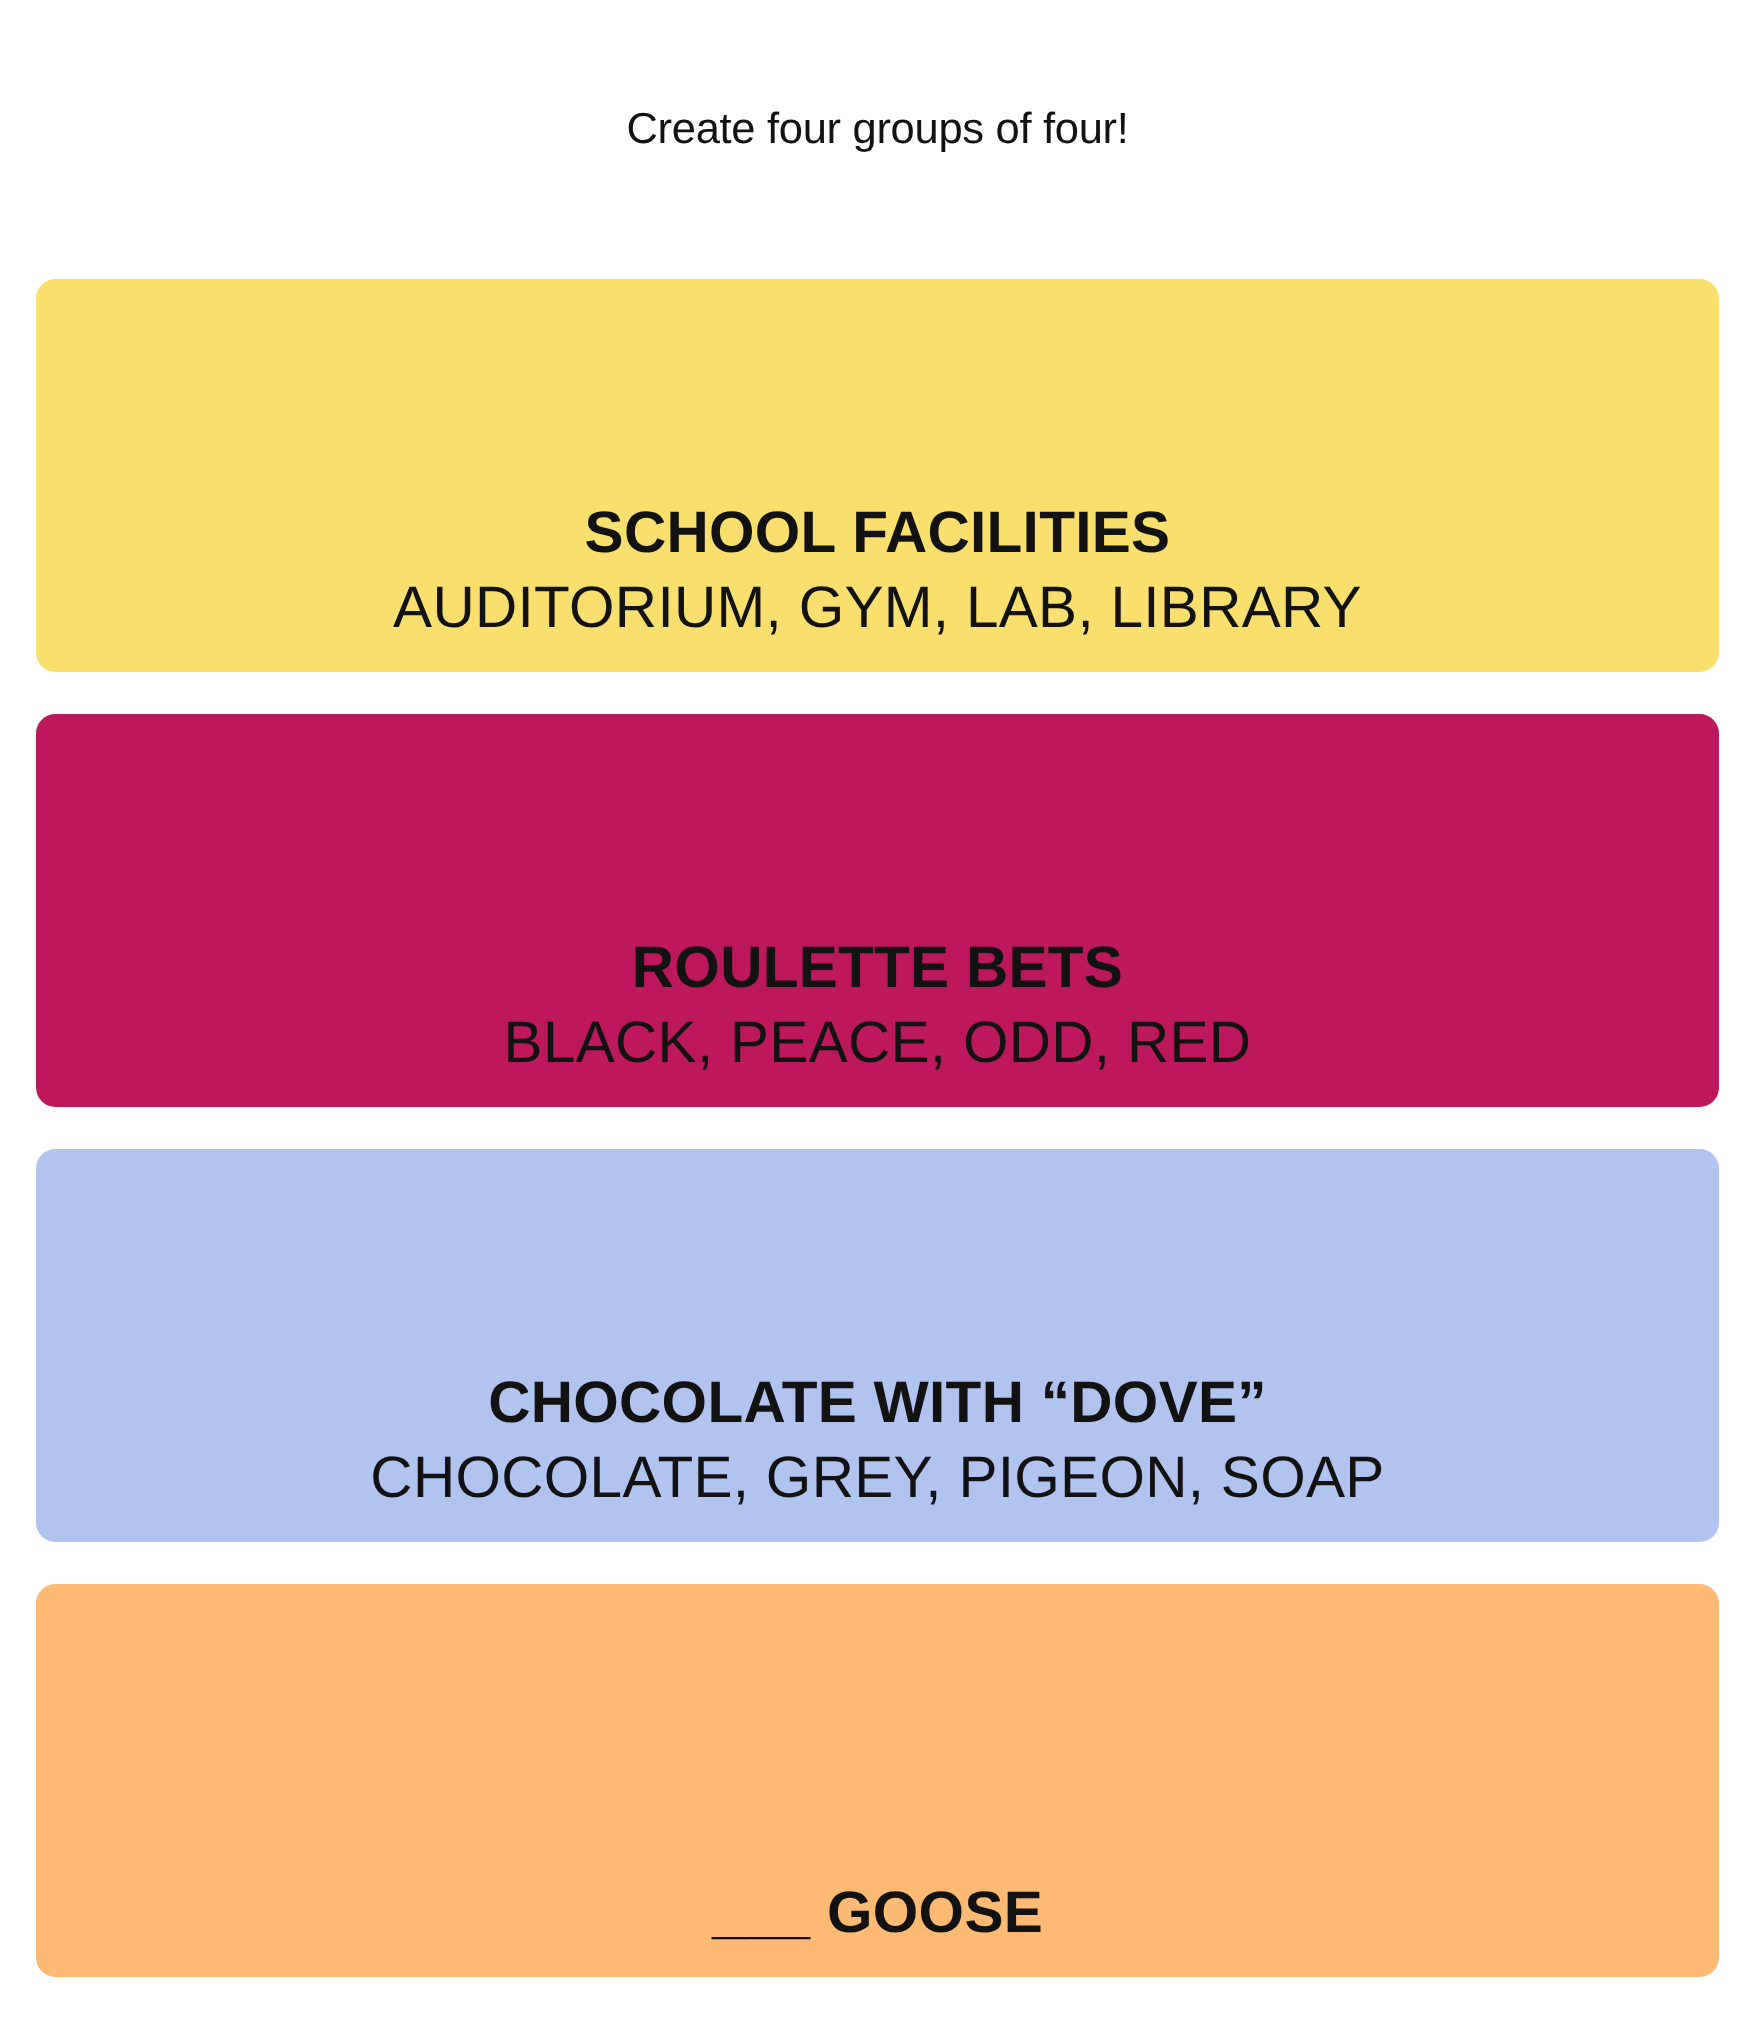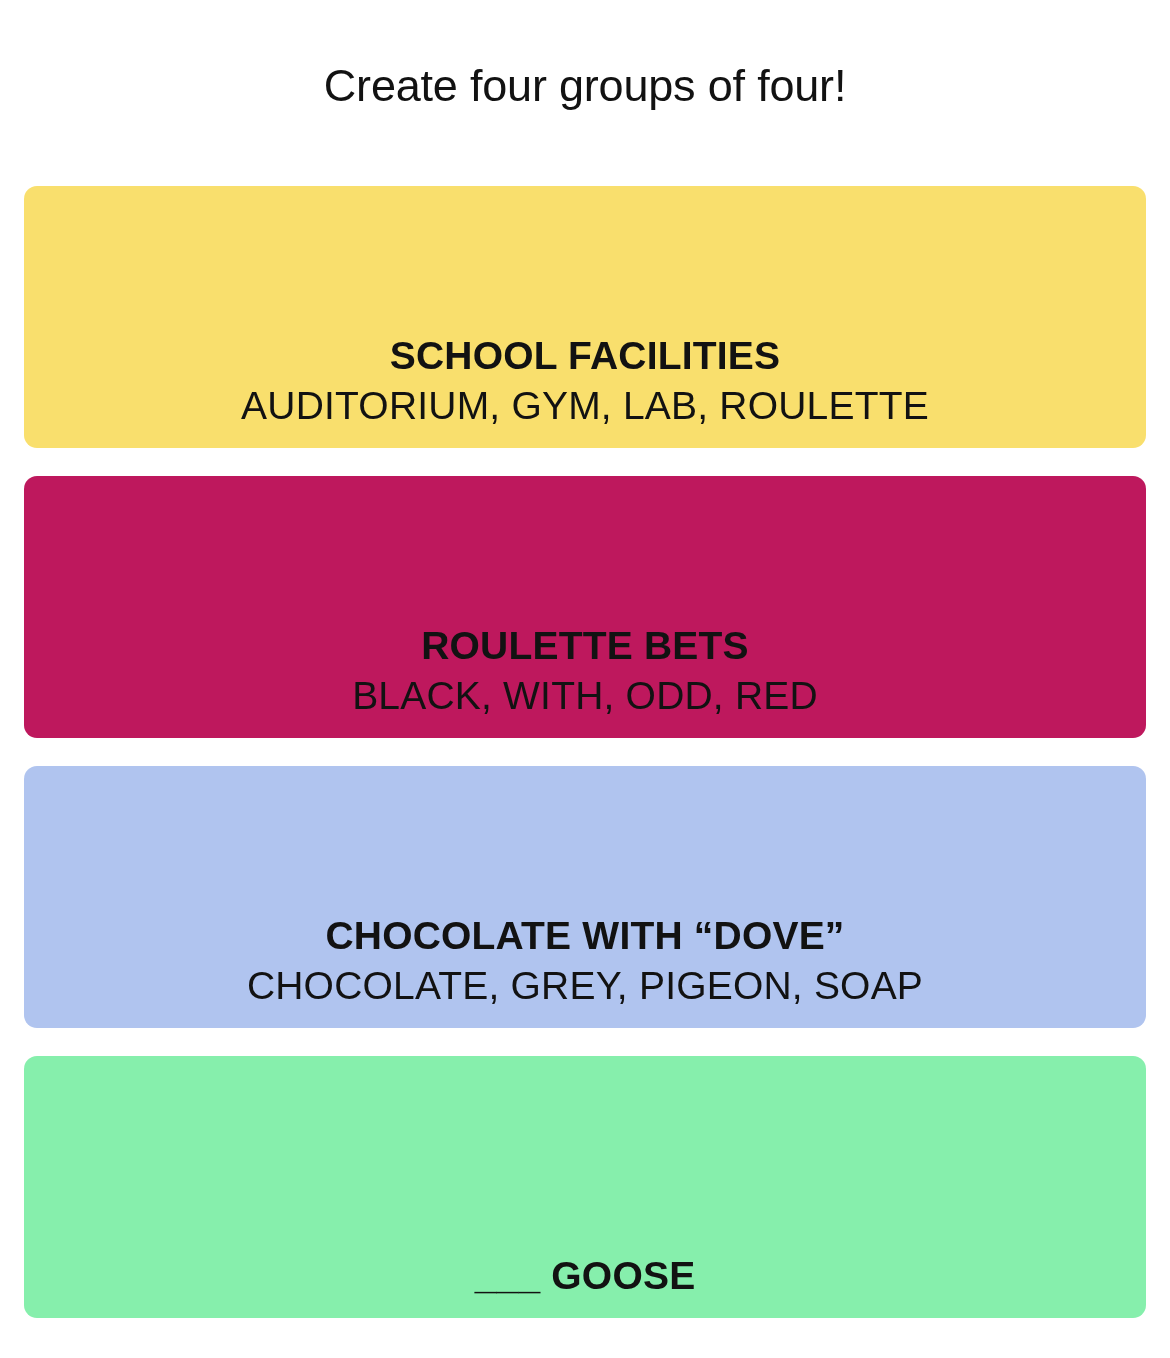--- a/index.html
+++ b/index.html
@@ -22,21 +22,21 @@
     height: 1358px;
     box-sizing: border-box;
   }
 
   .page-title {
     position: absolute;
     left: 0;
     top: 58px;
     width: 1170px;
     text-align: center;
-    font-size: 45px;
+    font-size: 29px;
     font-weight: 400;
     line-height: 56px;
     color: #121212;
     letter-spacing: -0.2px;
     white-space: nowrap;
   }
 
   .groups {
     position: absolute;
     left: 24px;
@@ -86,31 +86,31 @@
 <body>
 
 <div class="page">
 
   <div class="page-title">Create four groups of four!</div>
 
   <div class="groups">
 
     <div class="group-card" style="background:#F9DF6D">
       <div class="group-category">SCHOOL FACILITIES</div>
-      <div class="group-members">AUDITORIUM, GYM, LAB, ROULETTE</div>
+      <div class="group-members">AUDITORIUM, GYM, LAB, LIBRARY</div>
     </div>
 
     <div class="group-card" style="background:#be185d">
       <div class="group-category">ROULETTE BETS</div>
-      <div class="group-members">BLACK, WITH, ODD, RED</div>
+      <div class="group-members">BLACK, PEACE, ODD, RED</div>
     </div>
 
     <div class="group-card" style="background:#B0C4EF">
       <div class="group-category">CHOCOLATE WITH “DOVE”</div>
       <div class="group-members">CHOCOLATE, GREY, PIGEON, SOAP</div>
     </div>
 
-    <div class="group-card" style="background:#86efac">
+    <div class="group-card" style="background:#fdba74">
       <div class="group-category">___ GOOSE</div>
     </div>
 
   </div>
 </div>
 
 </body></html>

